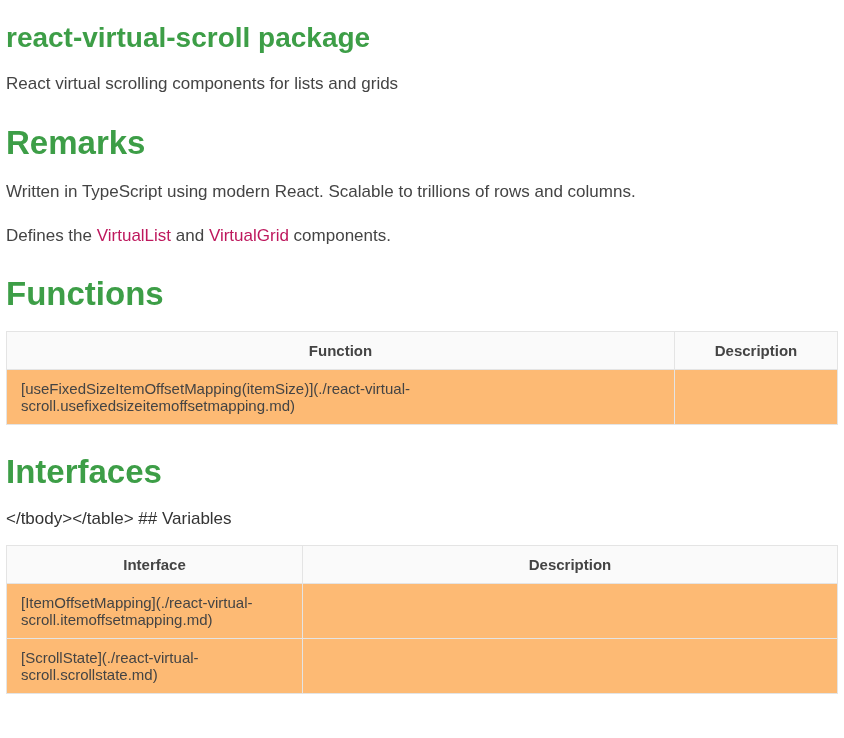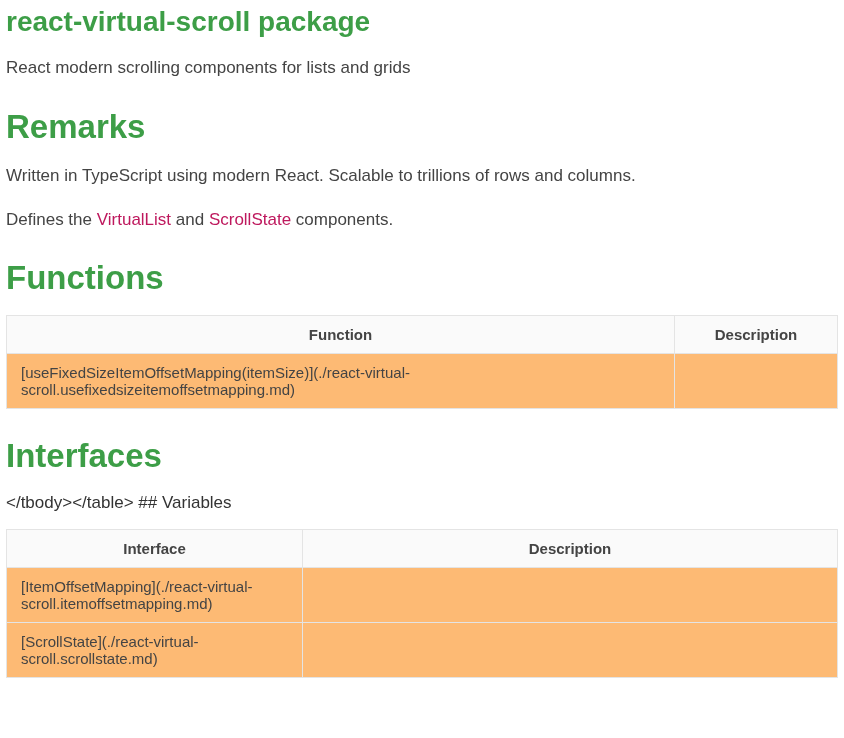--- a/index.html
+++ b/index.html
@@ -10,21 +10,21 @@
   font-size: 16px;
   color: #333;
   background: #fff;
   width: 844px;
 }
 h1, h2 {
   color: #3d9e47;
   font-weight: 600;
   margin: 0 0 18px 0;
 }
-h1 { font-size: 28px; margin-top: 0; }
+h1 { font-size: 28px; margin-top: 16px; }
 h2 { font-size: 33px; margin-top: 28px; }
 p {
   margin: 0 0 20px 0;
   color: #444;
   font-size: 17px;
   line-height: 1.4;
 }
 a.link {
   color: #be185d;
   text-decoration: none;
@@ -49,26 +49,26 @@
 }
 td { background: #fdba74; color: #444; }
 #functions-table th.col-func { width: 668px; }
 #interfaces-table th.col-iface { width: 296px; }
 .stray { color: #333; font-size: 17px; margin: 14px 0 16px 0; }
 </style>
 </head>
 <body>
 
 <h1>react-virtual-scroll package</h1>
-<p>React modern scrolling components for lists and grids</p>
+<p>React virtual scrolling components for lists and grids</p>
 
 <h2>Remarks</h2>
 <p>Written in TypeScript using modern React. Scalable to trillions of rows and columns.</p>
 <p>
-  <span>Defines the </span><a class="link" href="#">VirtualList</a><span> and </span><a class="link" href="#">ScrollState</a><span> components.</span>
+  <span>Defines the </span><a class="link" href="#">VirtualList</a><span> and </span><a class="link" href="#">VirtualGrid</a><span> components.</span>
 </p>
 
 <h2>Functions</h2>
 <table id="functions-table">
   <thead>
     <tr>
       <th class="col-func">Function</th>
       <th>Description</th>
     </tr>
   </thead>

